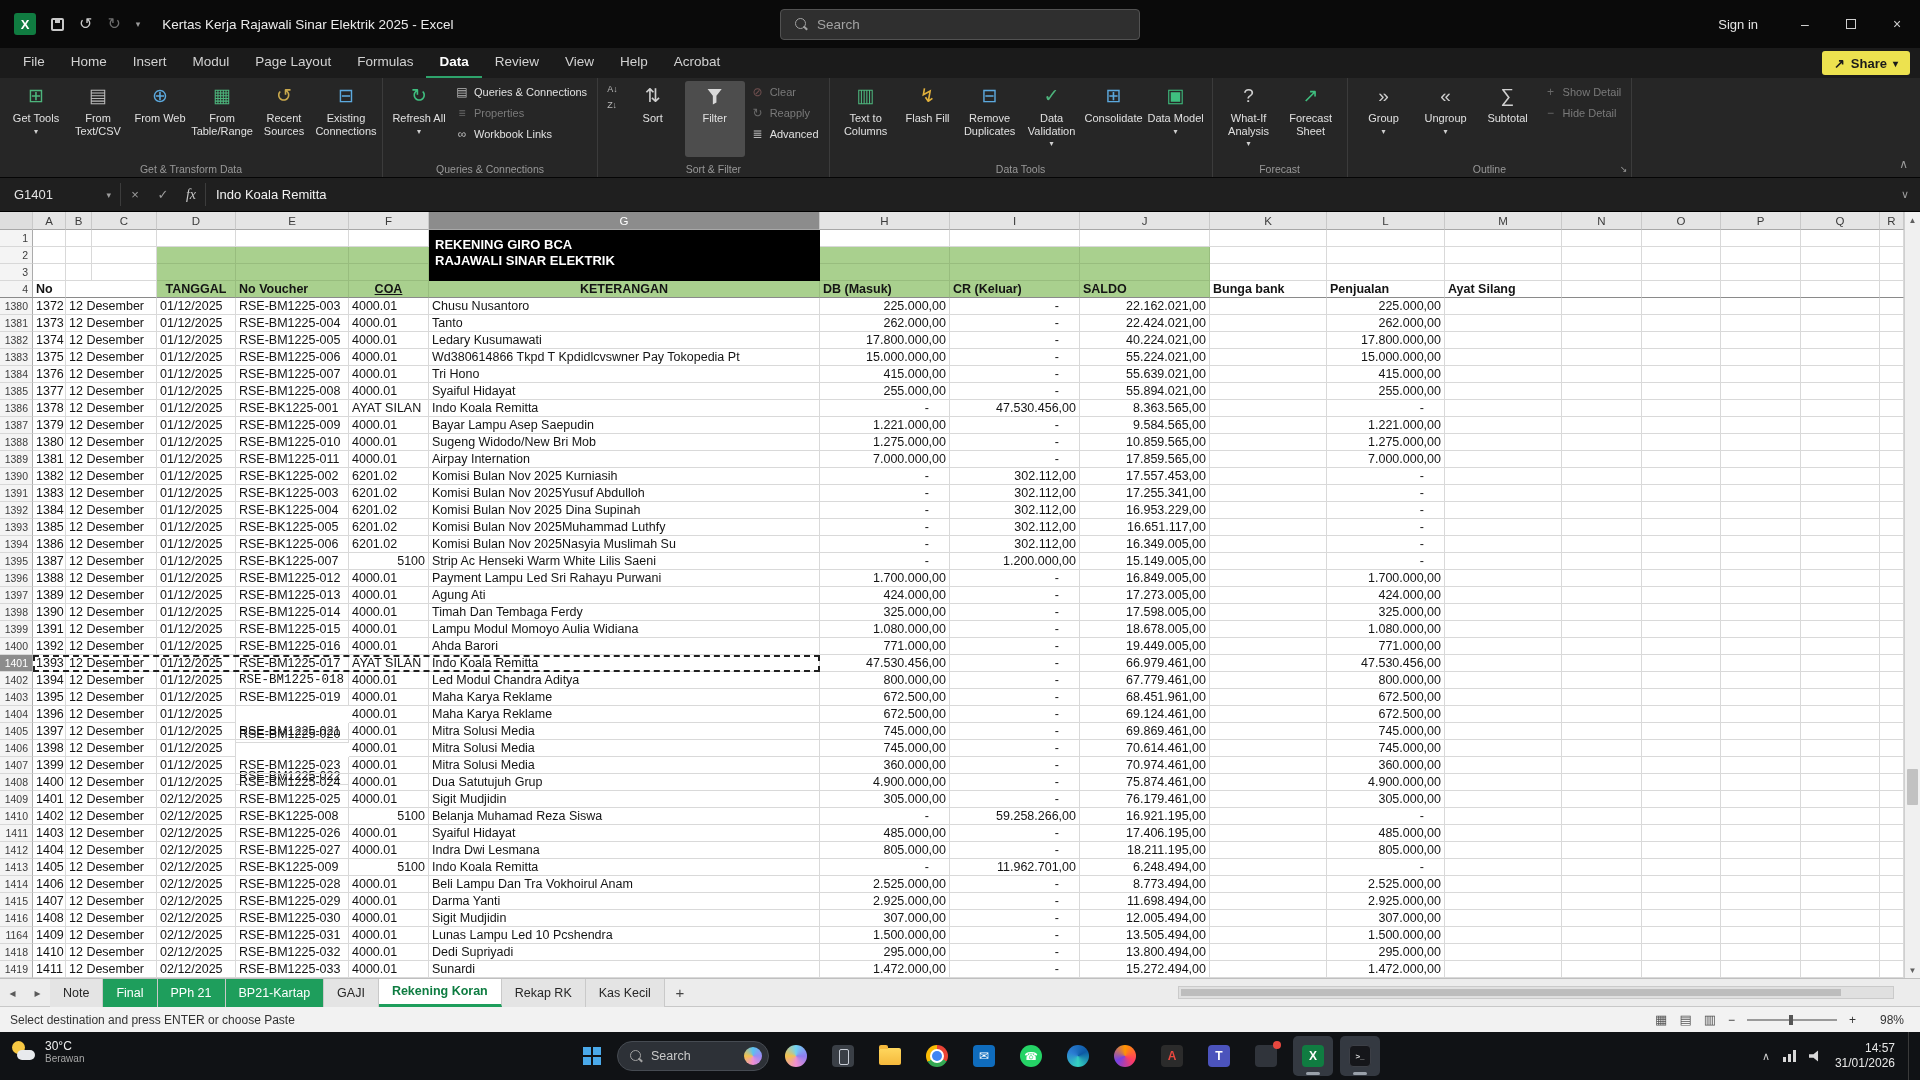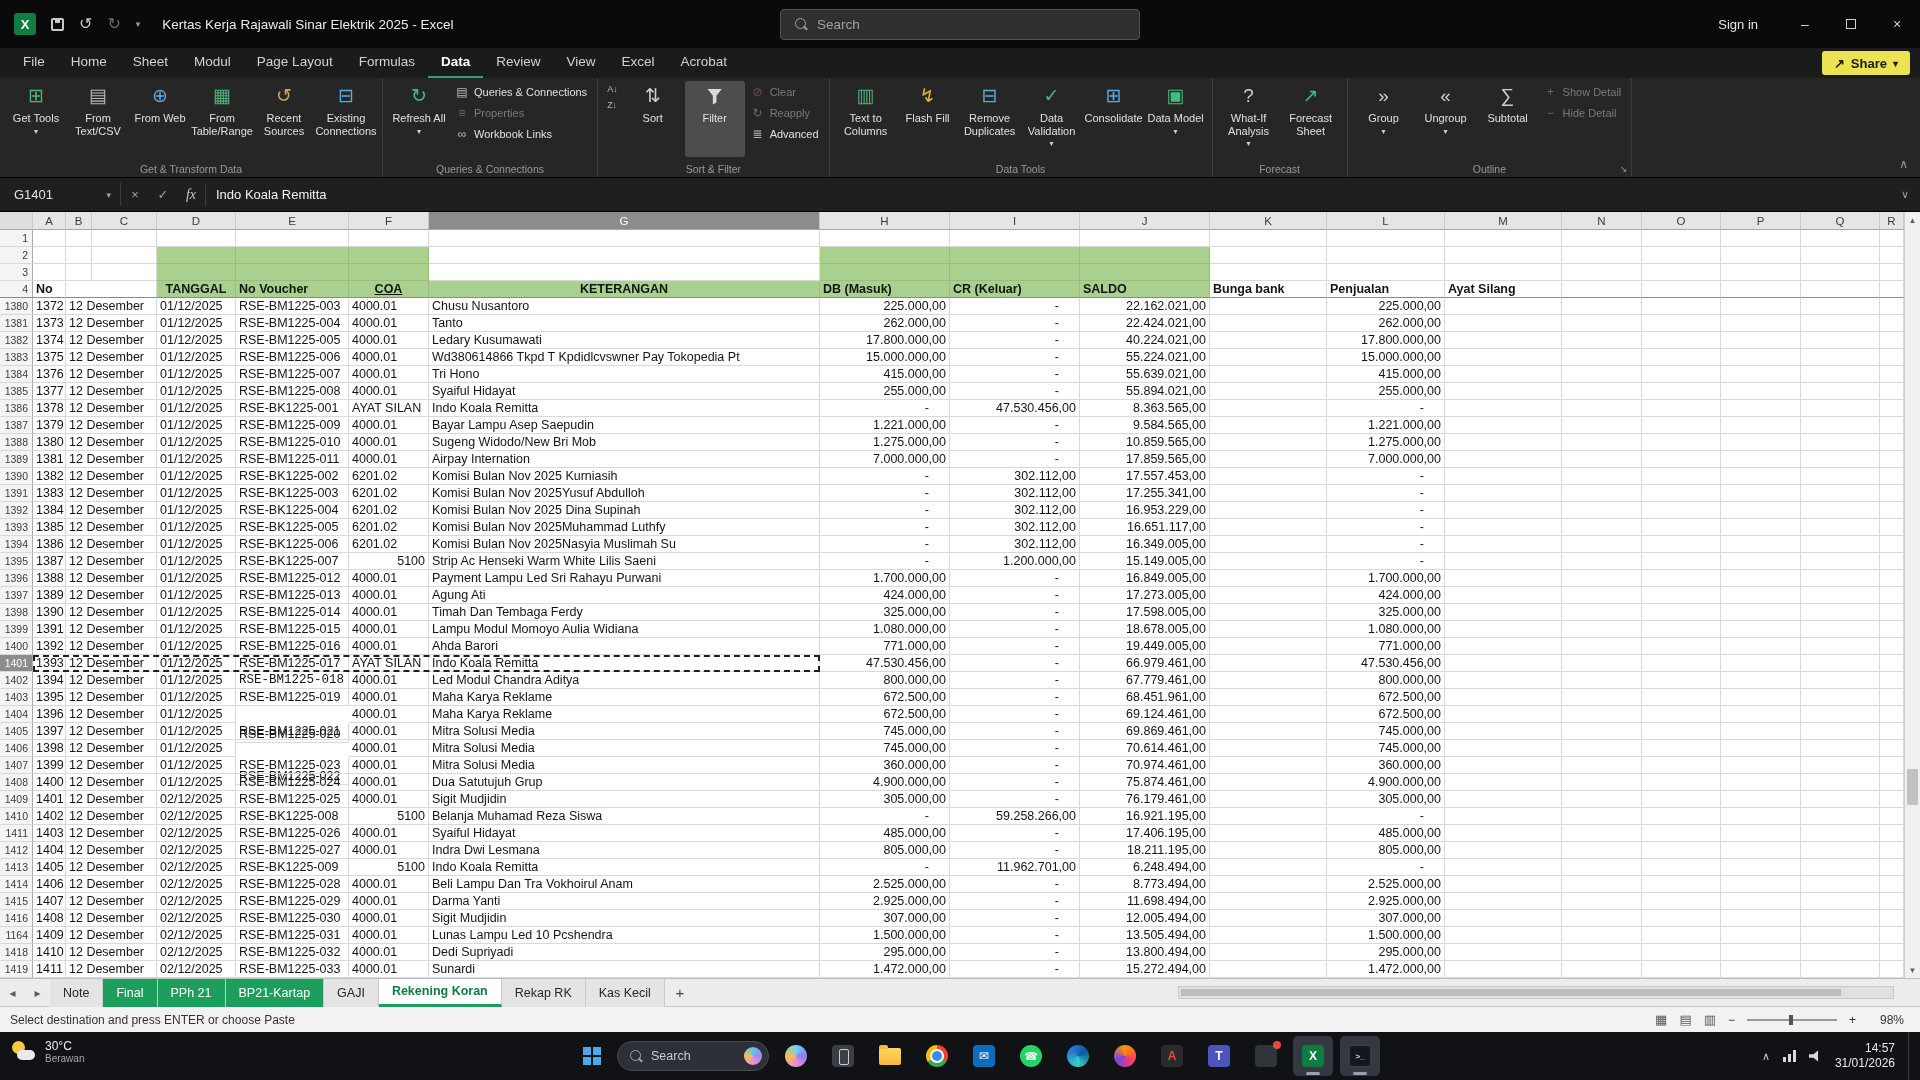--- a/index.html
+++ b/index.html
@@ -177,28 +177,28 @@
   </div>
 
   <div class="menubar" id="menubar">
     <div class="share-btn">
       <span>↗</span>
       <span>Share</span>
       <span class="share-arrow">▾</span>
     </div>
   <div class="menu-item">File</div>
       <div class="menu-item">Home</div>
-      <div class="menu-item">Sheet</div>
+      <div class="menu-item">Insert</div>
       <div class="menu-item">Modul</div>
       <div class="menu-item">Page Layout</div>
       <div class="menu-item">Formulas</div>
       <div class="menu-item active">Data</div>
       <div class="menu-item">Review</div>
       <div class="menu-item">View</div>
-      <div class="menu-item">Excel</div>
+      <div class="menu-item">Help</div>
       <div class="menu-item">Acrobat</div>
     </div>
 
   <div class="ribbon" id="ribbon">
       <div class="rbn-group">
         <div class="rbn-cols">
           <div class="rbn-col">
             <div class="rbn-btn big">
               <div class="bicon" style="color: rgb(77, 180, 124);">⊞</div>
               <div class="blabel">Get Tools</div>
@@ -1320,20 +1320,24 @@
             <div class="cell" style="width: 117px;"></div>
             <div class="cell num" style="width: 118px;">1.472.000,00</div>
             <div class="cell" style="width: 117px;"></div>
             <div class="cell" style="width: 80px;"></div>
             <div class="cell" style="width: 79px;"></div>
             <div class="cell" style="width: 80px;"></div>
             <div class="cell" style="width: 79px;"></div>
             <div class="cell" style="width: 24px;"></div>
           </div>
         </div>
+      <div class="banner">
+        <div>REKENING GIRO BCA</div>
+        <div>RAJAWALI SINAR ELEKTRIK</div>
+      </div>
       <div class="selbox"></div>
     </div>
     <div class="vscroll">
       <div class="varrow">▲</div>
       <div class="vthumb"></div>
       <div class="varrow dn">▼</div>
     </div>
   </div>
 
   <div class="tabstrip" id="tabstrip">

